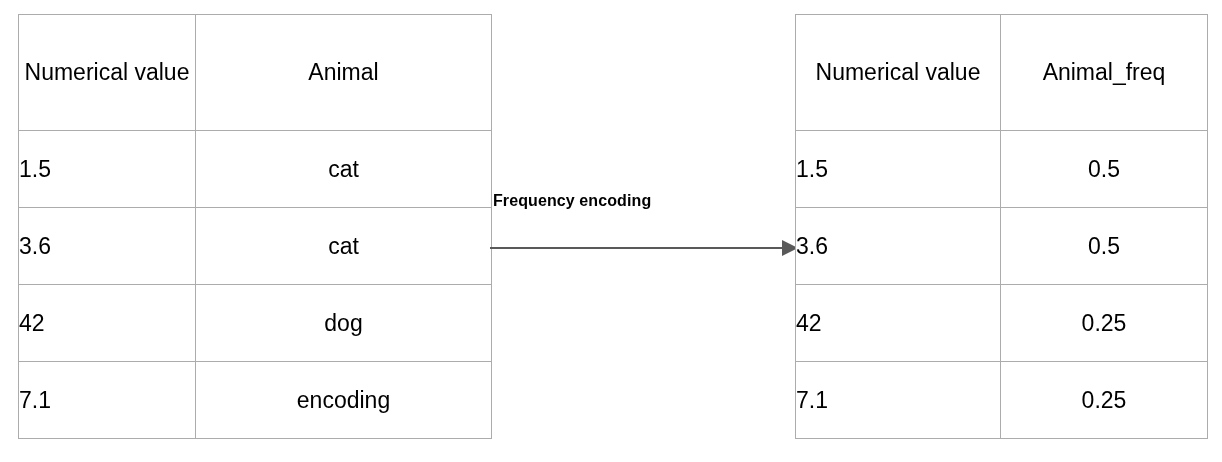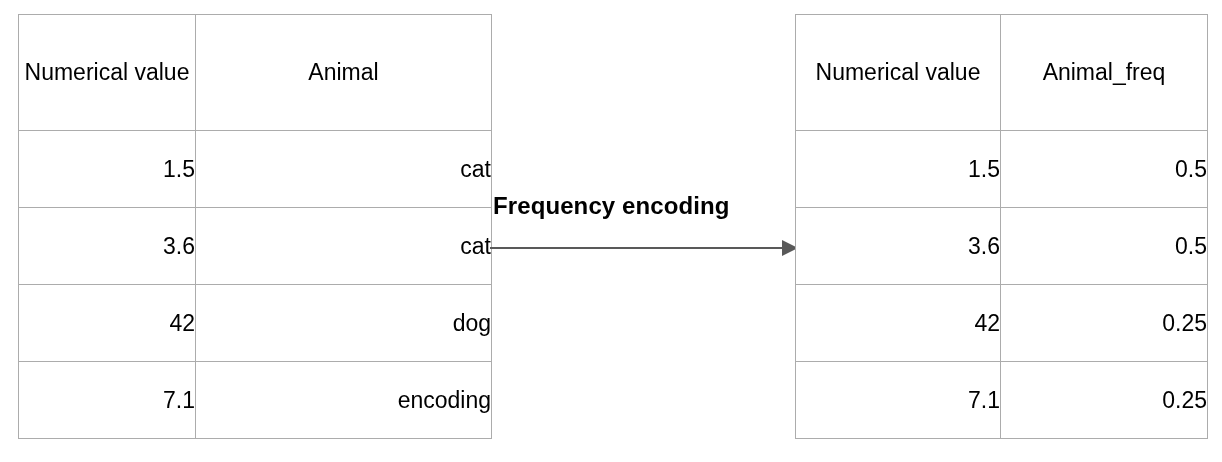--- a/index.html
+++ b/index.html
@@ -49,42 +49,42 @@
   #table-right .col-cat  { width: 207px; }
 
   .header-row td {
     height: 115px;
     text-align: center;
   }
   .body-row td {
     height: 76px;
   }
   .cell-num {
-    text-align: right;
+    text-align: left;
   }
   .cell-cat {
-    text-align: right;
+    text-align: center;
     padding-left: 14px;
   }
 
   
   .connector {
     position: absolute;
     left: 486px;
     top: 182px;
     width: 320px;
     height: 90px;
   }
   .connector svg { display: block; }
 
   .connector-label {
     position: absolute;
     left: 493px;
     top: 192px;
-    font-size: 24px;
+    font-size: 16px;
     font-weight: bold;
     letter-spacing: 0.1px;
     white-space: nowrap;
     color: #000000;
   }
 </style>
 </head>
 <body>
 
 <div class="diagram">

